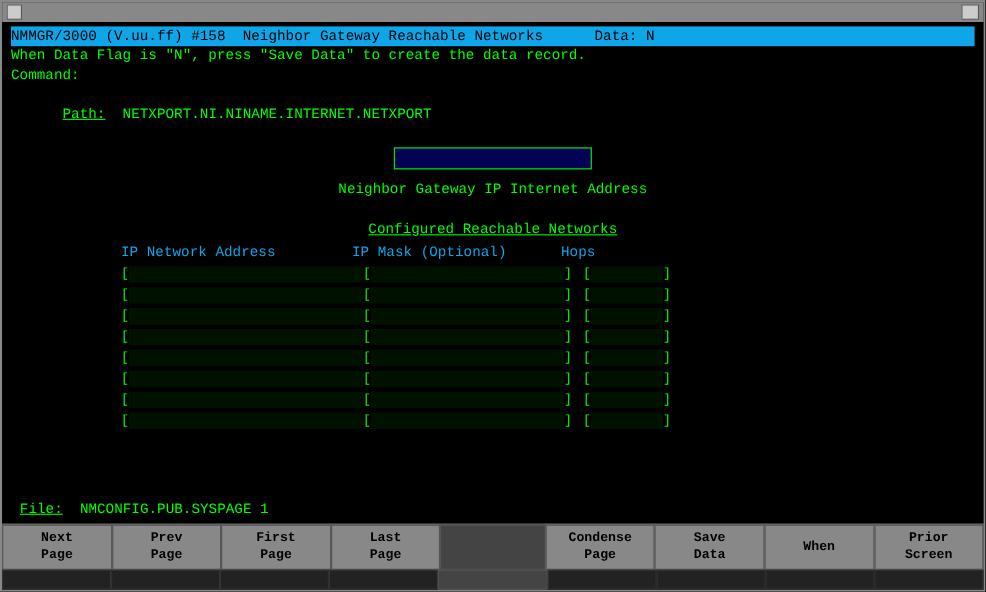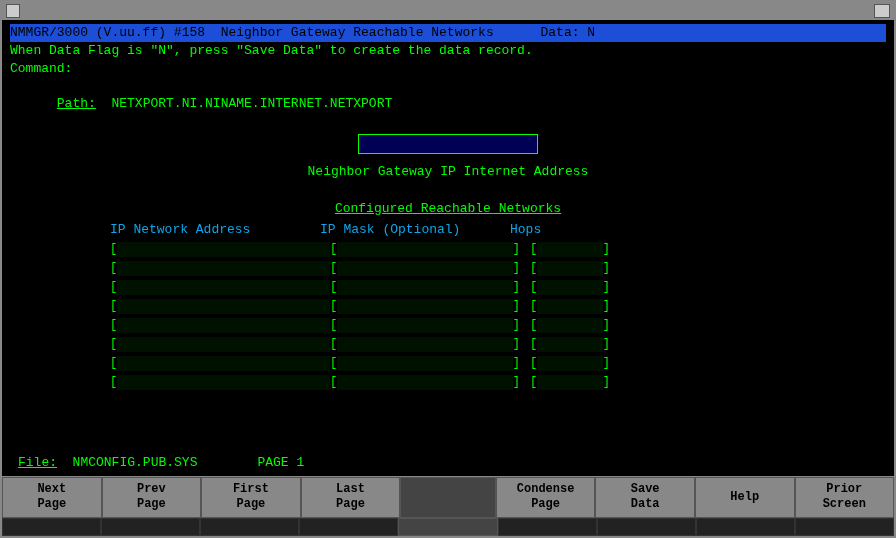--- a/index.html
+++ b/index.html
@@ -61,21 +61,21 @@
       flex-direction: column;
       overflow: hidden;
     }
     .header-line {
       color: #00ff00;
       white-space: pre;
       font-size: 13px;
       line-height: 1.4;
     }
     .header-line.highlight {
-      background: #1d4ed8;
+      background: #0ea5e9;
       color: #000;
     }
     .path-line {
       color: #00ff00;
       white-space: pre;
       font-size: 13px;
       margin-top: 2px;
     }
     .underline { text-decoration: underline; }
     .ip-address-row {
@@ -150,21 +150,20 @@
       background: #001100;
       flex: 1;
       height: 15px;
       display: inline-block;
     }
     .footer-file {
       color: #00ff00;
       font-size: 13px;
       padding: 2px 8px;
       display: flex;
-      gap: 60px;
       white-space: pre;
       flex-shrink: 0;
     }
     .button-bar {
       display: flex;
       flex-shrink: 0;
       border-top: 1px solid #888;
     }
     .func-btn {
       flex: 1;
@@ -287,21 +286,21 @@
   </div>
 
   <div class="button-bar">
     <button class="func-btn">Next<br>Page</button>
     <button class="func-btn">Prev<br>Page</button>
     <button class="func-btn">First<br>Page</button>
     <button class="func-btn">Last<br>Page</button>
     <div class="func-btn-empty"></div>
     <button class="func-btn">Condense<br>Page</button>
     <button class="func-btn">Save<br>Data</button>
-    <button class="func-btn">Help</button>
+    <button class="func-btn">When</button>
     <button class="func-btn">Prior<br>Screen</button>
   </div>
 
   <div class="sub-button-bar">
     <div class="sub-btn"></div>
     <div class="sub-btn"></div>
     <div class="sub-btn"></div>
     <div class="sub-btn"></div>
     <div class="sub-btn-mid"></div>
     <div class="sub-btn"></div>

